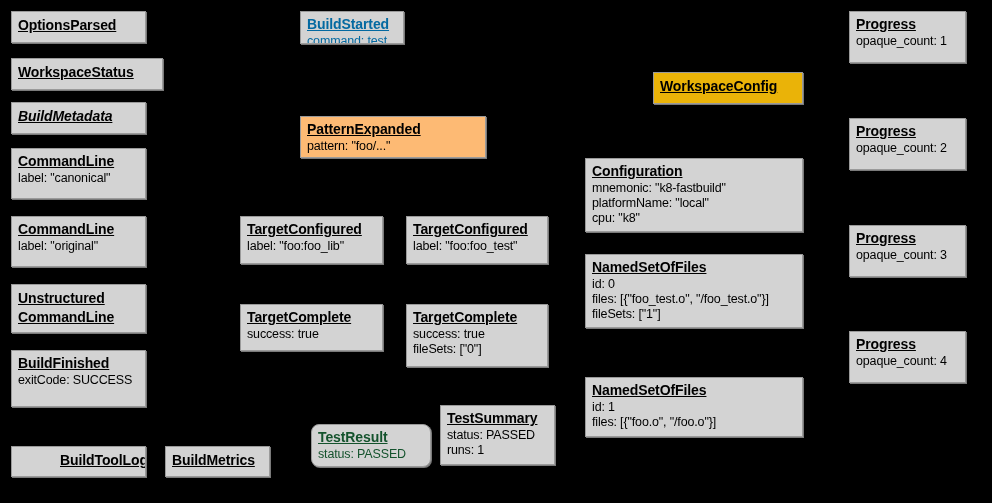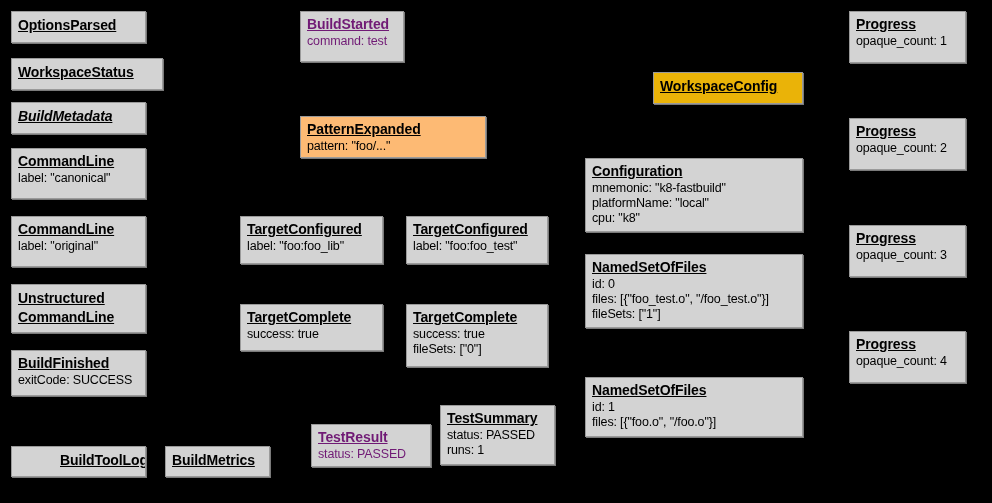--- a/index.html
+++ b/index.html
@@ -75,33 +75,33 @@
     </div>
     <div class="node" style="left: 11px; top: 216px; width: 135px; height: 51px; background: rgb(211, 211, 211); border-color: rgb(154, 154, 154); color: rgb(0, 0, 0);">
       <span class="node-title">CommandLine</span>
       <span class="node-fields">
         <span class="node-field">label: "original"</span>
       </span>
     </div>
     <div class="node title-only" style="left: 11px; top: 284px; width: 135px; height: 49px; background: rgb(211, 211, 211); border-color: rgb(154, 154, 154); color: rgb(0, 0, 0);">
       <span class="node-title wrap">Unstructured CommandLine</span>
     </div>
-    <div class="node" style="left: 11px; top: 350px; width: 135px; height: 46px; background: rgb(211, 211, 211); border-color: rgb(154, 154, 154); color: rgb(0, 0, 0);">
+    <div class="node" style="left: 11px; top: 350px; width: 135px; height: 57px; background: rgb(211, 211, 211); border-color: rgb(154, 154, 154); color: rgb(0, 0, 0);">
       <span class="node-title">BuildFinished</span>
       <span class="node-fields">
         <span class="node-field">exitCode: SUCCESS</span>
       </span>
     </div>
     <div class="node title-only" style="left: 11px; top: 446px; width: 135px; height: 31px; background: rgb(211, 211, 211); border-color: rgb(154, 154, 154); color: rgb(0, 0, 0); padding-left: 48px;">
       <span class="node-title">BuildToolLogs</span>
     </div>
     <div class="node title-only" style="left: 165px; top: 446px; width: 105px; height: 31px; background: rgb(211, 211, 211); border-color: rgb(154, 154, 154); color: rgb(0, 0, 0);">
       <span class="node-title">BuildMetrics</span>
     </div>
-    <div class="node" style="left: 300px; top: 11px; width: 104px; height: 51px; background: rgb(211, 211, 211); border-color: rgb(154, 154, 154); color: #701a75;">
+    <div class="node" style="left: 300px; top: 11px; width: 104px; height: 33px; background: rgb(211, 211, 211); border-color: rgb(154, 154, 154); color: #0369a1;">
       <span class="node-title">BuildStarted</span>
       <span class="node-fields">
         <span class="node-field">command: test</span>
       </span>
     </div>
     <div class="node" style="left: 300px; top: 116px; width: 186px; height: 42px; background: #fdba74; border-color: rgb(154, 154, 154); color: rgb(0, 0, 0);">
       <span class="node-title">PatternExpanded</span>
       <span class="node-fields">
         <span class="node-field">pattern: "foo/..."</span>
       </span>
@@ -124,21 +124,21 @@
         <span class="node-field">success: true</span>
       </span>
     </div>
     <div class="node" style="left: 406px; top: 304px; width: 142px; height: 63px; background: rgb(211, 211, 211); border-color: rgb(154, 154, 154); color: rgb(0, 0, 0);">
       <span class="node-title">TargetComplete</span>
       <span class="node-fields">
         <span class="node-field">success: true</span>
         <span class="node-field">fileSets: ["0"]</span>
       </span>
     </div>
-    <div class="node" style="left: 311px; top: 424px; width: 120px; height: 43px; background: rgb(211, 211, 211); border-color: rgb(154, 154, 154); color: #701a75;">
+    <div class="node" style="left: 311px; top: 424px; width: 120px; height: 43px; background: rgb(211, 211, 211); border-color: rgb(154, 154, 154); color: #14532d; border-radius: 8px;">
       <span class="node-title">TestResult</span>
       <span class="node-fields">
         <span class="node-field">status: PASSED</span>
       </span>
     </div>
     <div class="node" style="left: 440px; top: 405px; width: 115px; height: 60px; background: rgb(211, 211, 211); border-color: rgb(154, 154, 154); color: rgb(0, 0, 0);">
       <span class="node-title">TestSummary</span>
       <span class="node-fields">
         <span class="node-field">status: PASSED</span>
         <span class="node-field">runs: 1</span>

